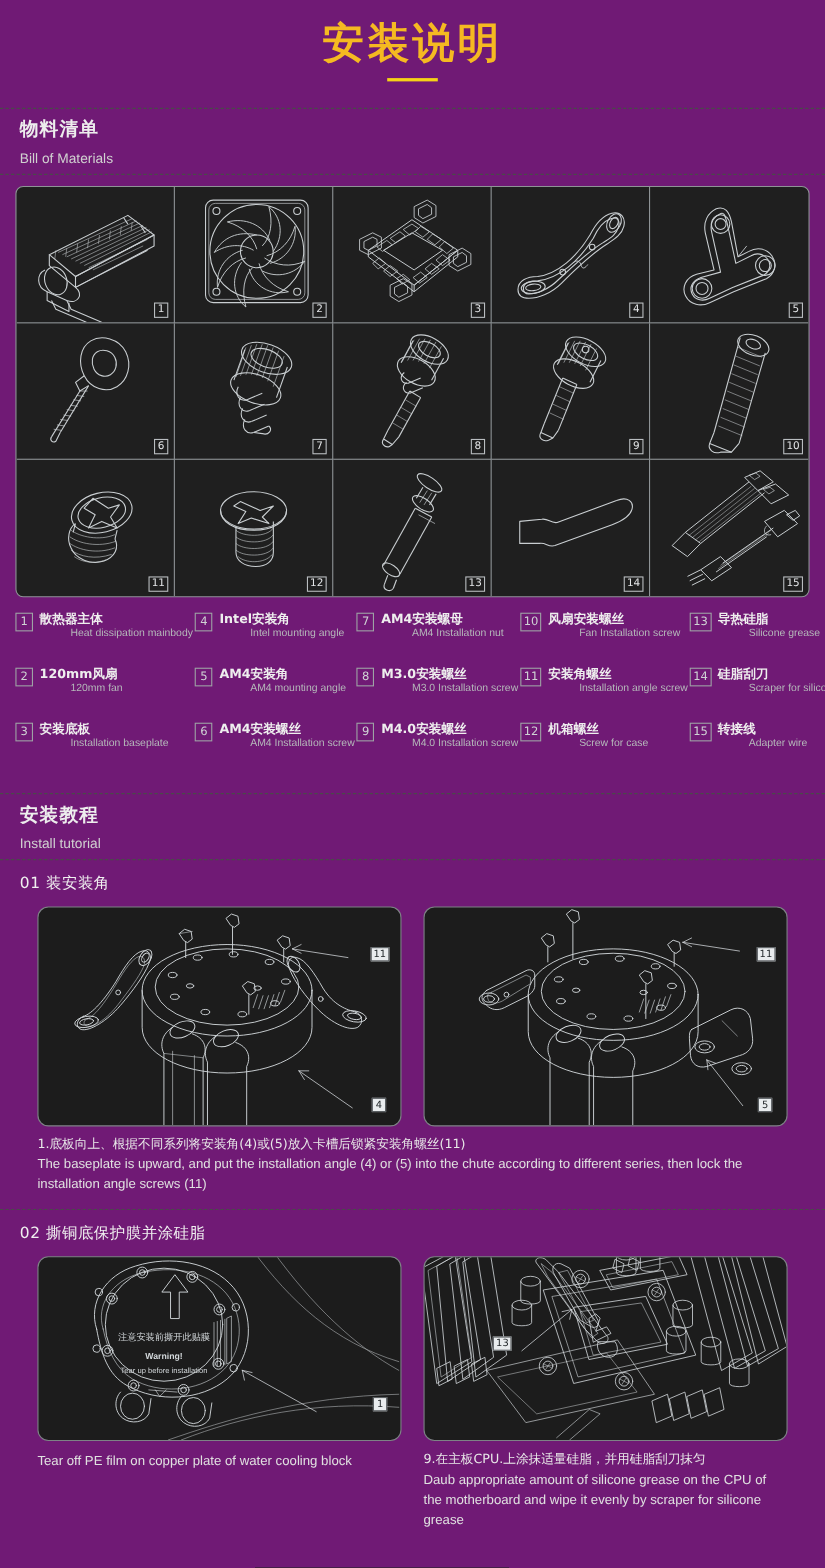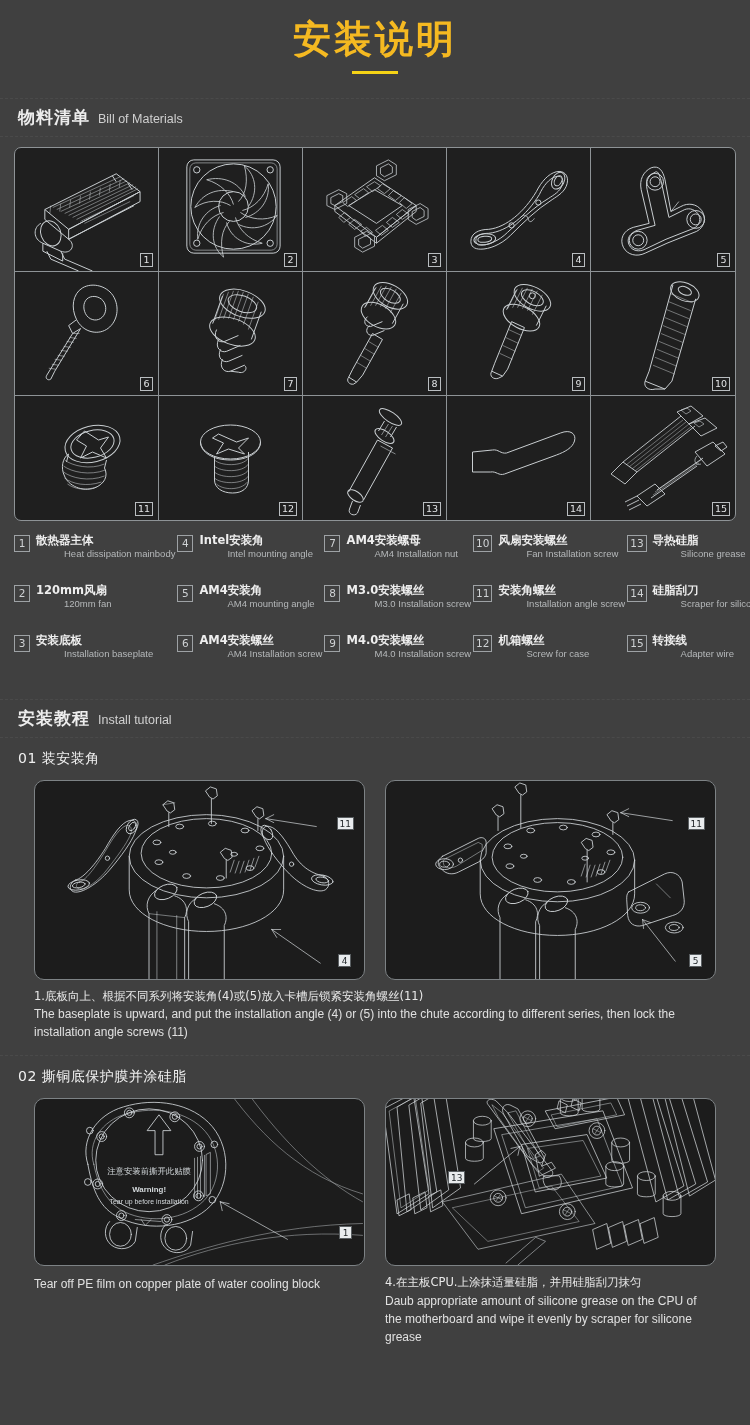--- a/index.html
+++ b/index.html
@@ -8,21 +8,21 @@
     background: #252525;
   }
   body {
     font-family: "Liberation Sans", "DejaVu Sans", sans-serif;
     color: #d8d8d8;
     -webkit-font-smoothing: antialiased;
   }
   .page {
     width: 750px;
     min-height: 1425px;
-    background: #404040;
+    background: #701a75;
     position: relative;
     overflow: hidden;
   }
 
   
   .title-block {
     padding-top: 18px;
     padding-bottom: 14px;
     text-align: center;
   }
@@ -43,20 +43,21 @@
 
   
   .section-head {
     border-top: 1px dashed #4a4a4a;
     border-bottom: 1px dashed #4a4a4a;
     padding: 7px 0 7px 18px;
     display: flex;
     align-items: baseline;
     gap: 8px;
     margin-top: 10px;
+    flex-direction: column;
   }
   .section-head .cn {
     font-size: 17px;
     font-weight: bold;
     color: #ededed;
     letter-spacing: 1px;
     font-family: "DejaVu Sans", "Liberation Sans", sans-serif;
   }
   .section-head .en {
     font-size: 12.5px;
@@ -1062,19 +1063,19 @@
         </svg>
         <span class="callout" style="left:62px; top:72px;">13</span>
       </div>
     </div>
 
     <div class="captions">
       <div class="caption">
         <div class="cap-en">Tear off PE film on copper plate of water cooling block</div>
       </div>
       <div class="caption">
-        <div class="cap-cn">4.在主板CPU.上涂抹适量硅脂，并用硅脂刮刀抹匀</div>
+        <div class="cap-cn">9.在主板CPU.上涂抹适量硅脂，并用硅脂刮刀抹匀</div>
         <div class="cap-en">Daub appropriate amount of silicone grease on the CPU of the motherboard and wipe it evenly by scraper for silicone grease</div>
       </div>
     </div>
   </div>
 
 </div>
 
 </body></html>

